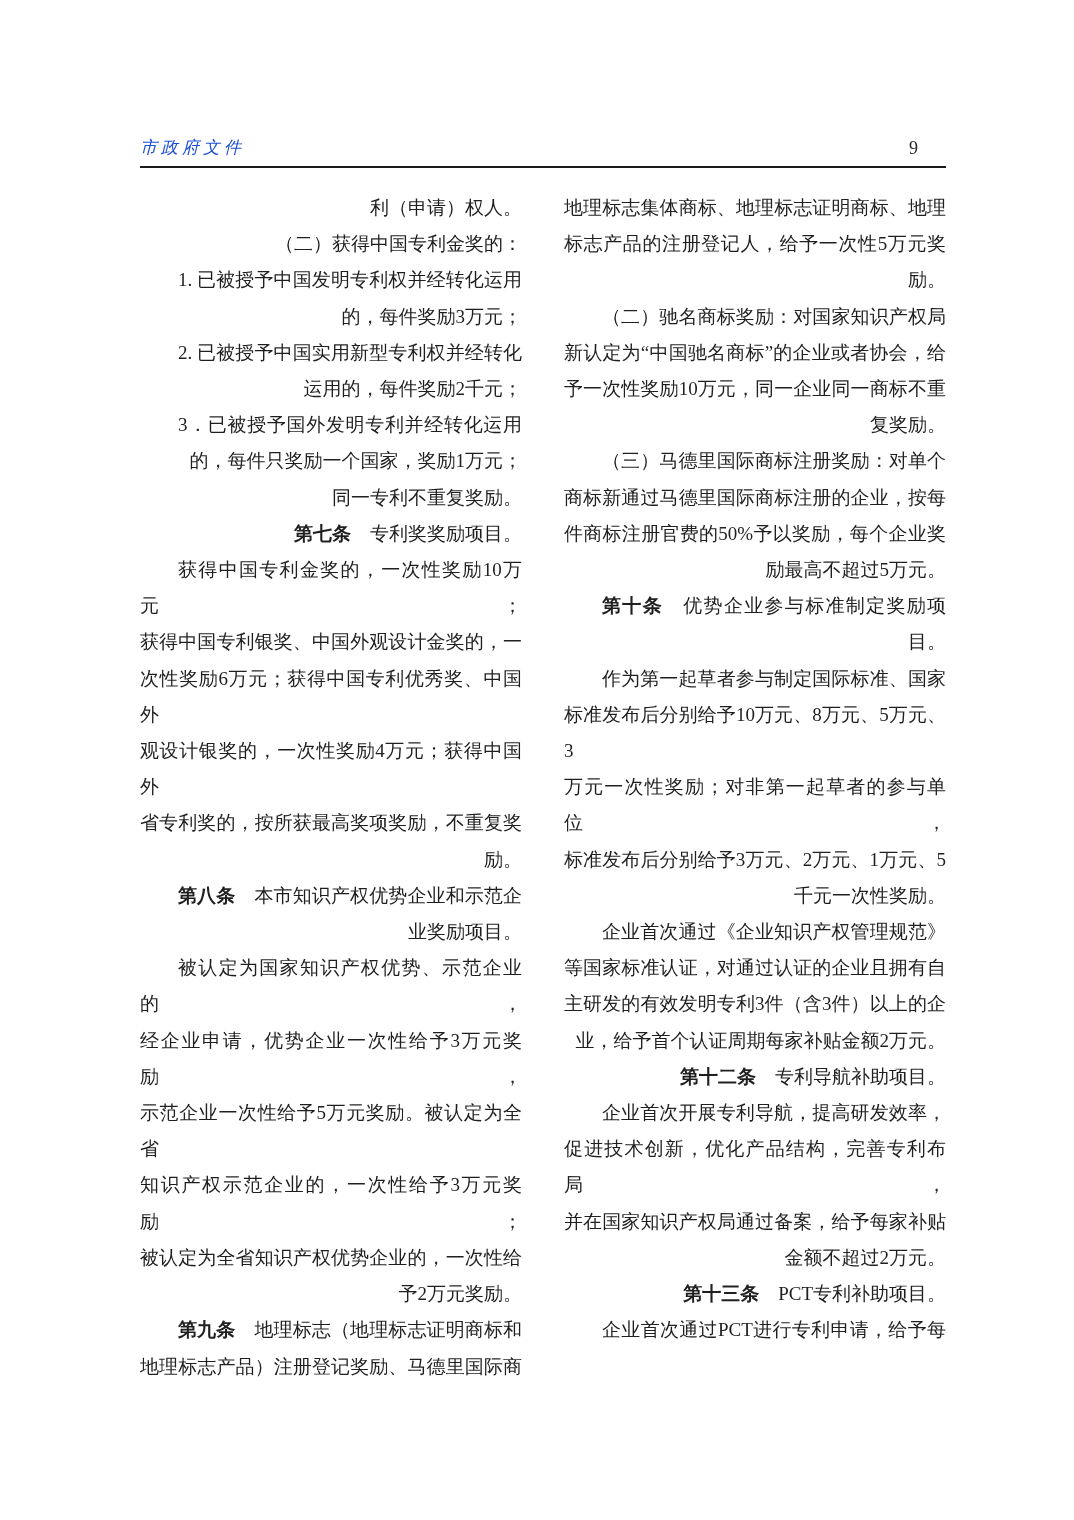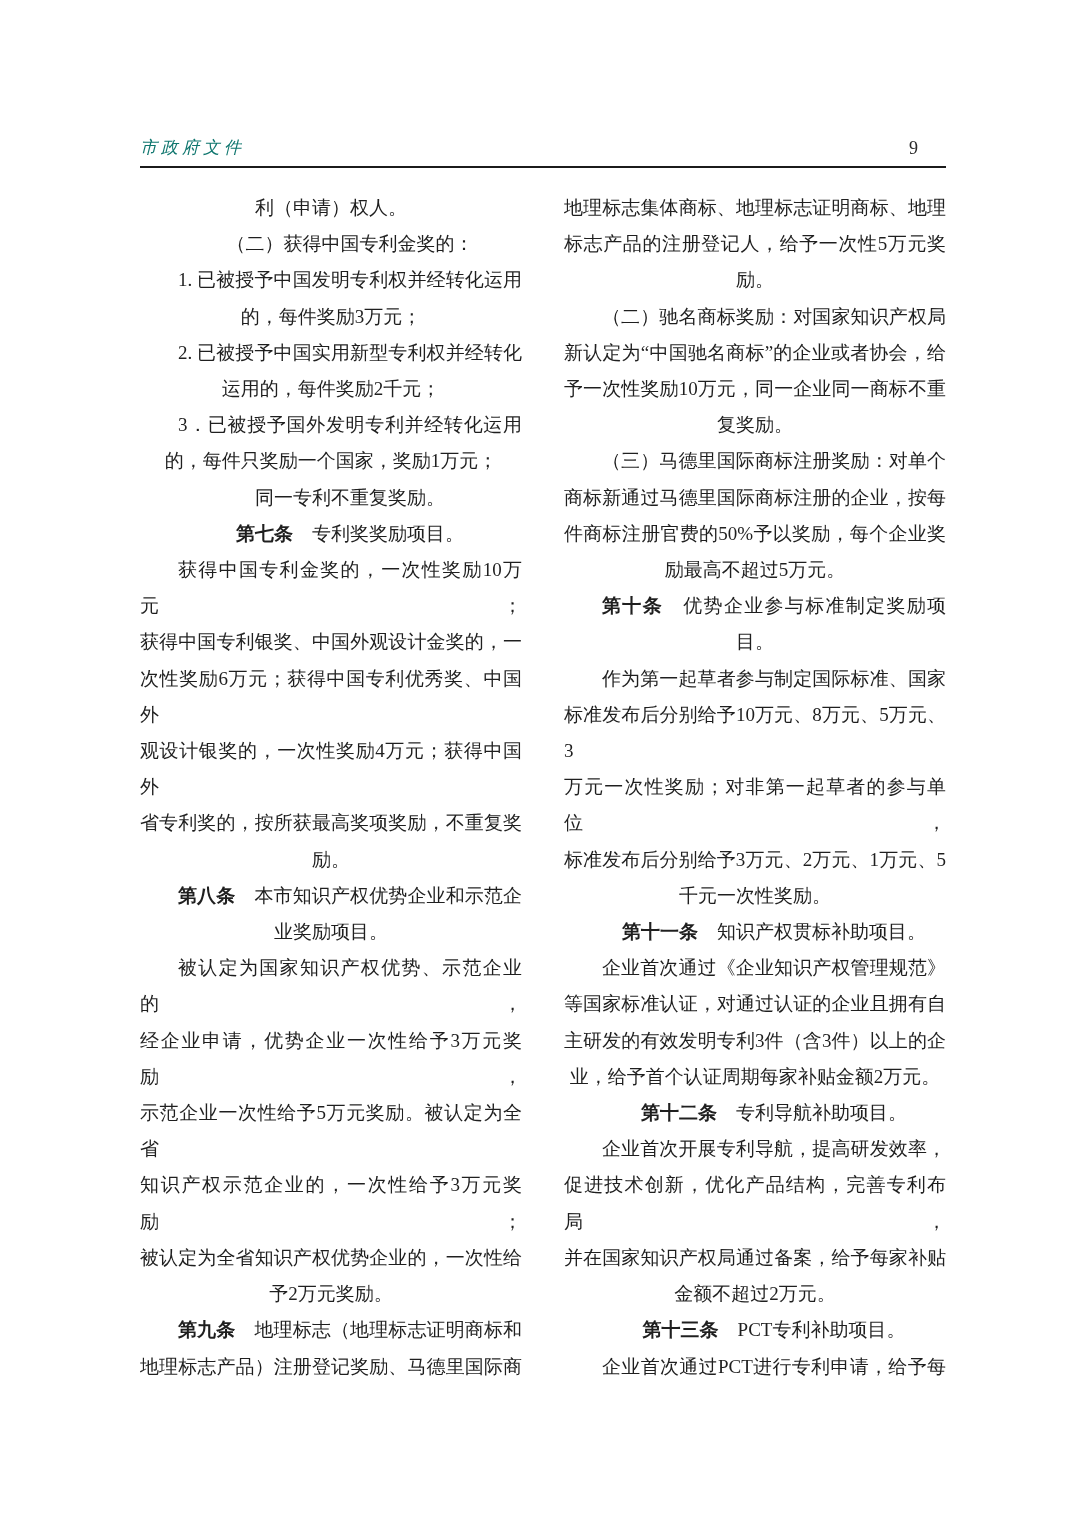--- a/index.html
+++ b/index.html
@@ -25,21 +25,21 @@
   .page-header {
     display: flex;
     align-items: flex-end;
     border-bottom: 2px solid #1b1b1b;
     padding-bottom: 7px;
   }
   .header-title {
     font-size: 17px;
     letter-spacing: 4px;
     font-style: italic;
-    color: #0f766e;
+    color: #1d4ed8;
   }
   .page-number {
     margin-left: auto;
     margin-right: 28px;
     font-size: 18px;
     font-style: normal;
     color: #2a2a2a;
   }
   .columns {
     display: flex;
@@ -47,21 +47,21 @@
     margin-top: 22px;
   }
   .column {
     width: 382px;
     overflow: hidden;
   }
   .line {
     font-size: 19px;
     line-height: 36.2px;
     white-space: normal;
-    text-align: center;
+    text-align: right;
   }
   .line.ind { text-indent: 2em; }
   .line.jst {
     text-align: justify;
     text-align-last: justify;
   }
   .line b.article-no { font-weight: bold; }
 </style>
 </head>
 <body>
@@ -115,21 +115,20 @@
           <div class="line jst">商标新通过马德里国际商标注册的企业，按每</div>
           <div class="line jst">件商标注册官费的50%予以奖励，每个企业奖</div>
           <div class="line">励最高不超过5万元。</div>
           <div class="line ind jst"><b class="article-no">第十条</b>　优势企业参与标准制定奖励项</div>
           <div class="line">目。</div>
           <div class="line ind jst">作为第一起草者参与制定国际标准、国家</div>
           <div class="line jst">标准发布后分别给予10万元、8万元、5万元、3</div>
           <div class="line jst">万元一次性奖励；对非第一起草者的参与单位，</div>
           <div class="line jst">标准发布后分别给予3万元、2万元、1万元、5</div>
           <div class="line">千元一次性奖励。</div>
-          <div class="line ind"><b class="article-no">第十一条</b>　知识产权贯标补助项目。</div>
           <div class="line ind jst">企业首次通过《企业知识产权管理规范》</div>
           <div class="line jst">等国家标准认证，对通过认证的企业且拥有自</div>
           <div class="line jst">主研发的有效发明专利3件（含3件）以上的企</div>
           <div class="line">业，给予首个认证周期每家补贴金额2万元。</div>
           <div class="line ind"><b class="article-no">第十二条</b>　专利导航补助项目。</div>
           <div class="line ind jst">企业首次开展专利导航，提高研发效率，</div>
           <div class="line jst">促进技术创新，优化产品结构，完善专利布局，</div>
           <div class="line jst">并在国家知识产权局通过备案，给予每家补贴</div>
           <div class="line">金额不超过2万元。</div>
           <div class="line ind"><b class="article-no">第十三条</b>　PCT专利补助项目。</div>

